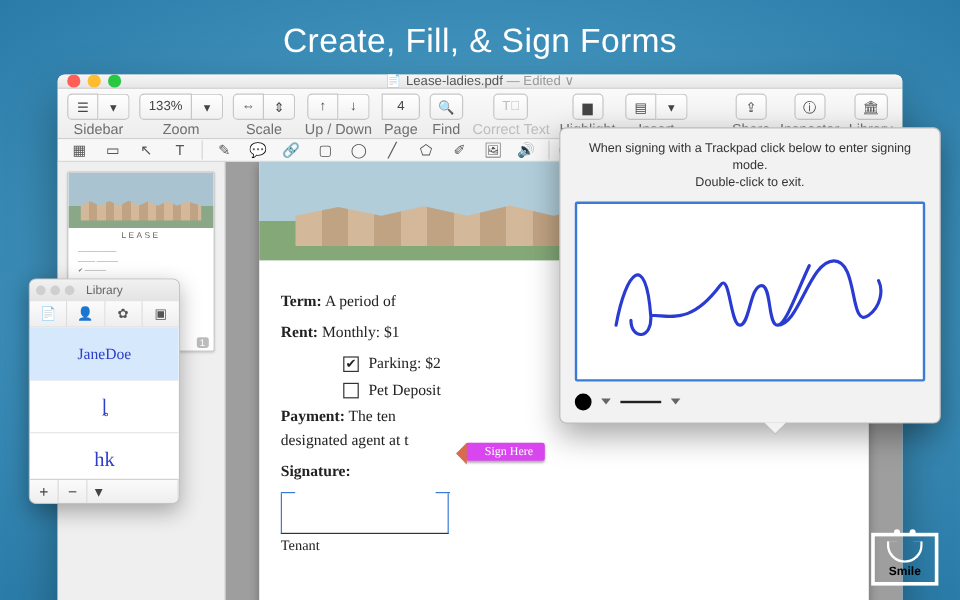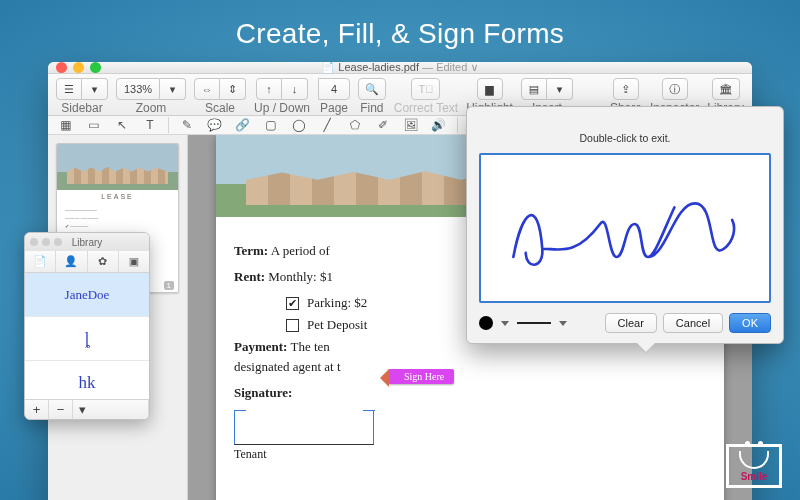--- a/index.html
+++ b/index.html
@@ -8,21 +8,21 @@
     background: radial-gradient(ellipse at center, #5aaed4 0%, #2a7ba8 100%);
     width: 800px; height: 500px; overflow: hidden; position: relative;
   }
   .hero-title {
     text-align: center; color: #fff; font-size: 28px; font-weight: 300;
     padding: 18px 0 14px; letter-spacing: 0.3px;
   }
   .smile-logo {
     position: absolute; bottom: 12px; right: 18px; width: 56px; height: 44px;
     border: 3px solid #fff; border-radius: 0; display: flex; flex-direction: column;
-    align-items: center; justify-content: center; color: #be185d;
+    align-items: center; justify-content: center; color: #000000;
   }
   .smile-logo .face { width: 30px; height: 18px; border: 2.5px solid #fff; border-top: none;
     border-radius: 0 0 16px 16px; position: relative; }
   .smile-logo .face::before, .smile-logo .face::after {
     content: ""; position: absolute; top: -10px; width: 5px; height: 5px; background: #fff; border-radius: 50%;
   }
   .smile-logo .face::before { left: 4px; }
   .smile-logo .face::after { right: 4px; }
   .smile-logo .txt { font-size: 10px; font-weight: 600; margin-top: 2px; }
 
@@ -361,37 +361,32 @@
   </div>
   <div class="lp-foot">
     <div class="lp-fb">+</div>
     <div class="lp-fb">−</div>
     <div class="lp-fb" style="flex:1;justify-content:flex-start;padding-left:6px">▾</div>
   </div>
 </div>
 
 <div class="sign-pop">
   <div class="hint">
-    <br>
+    <span>When signing with a Trackpad click below to enter signing mode.</span><br>
     <span>Double-click to exit.</span>
   </div>
   <div class="canvas">
     <svg viewBox="0 0 300 120">
       <path d="M15 95 C 25 40, 45 20, 50 85 C 52 110, 30 110, 30 90 M50 85 C 70 85, 90 95, 120 55 C 130 40, 130 95, 140 95 C 150 95, 150 55, 162 55 C 172 55, 168 95, 178 95 C 186 95, 196 65, 210 35 M178 95 C 200 95, 210 30, 235 30 C 260 30, 250 100, 270 85 C 282 76, 285 60, 280 50" fill="none" stroke="#2a3bd1" stroke-width="3.2" stroke-linecap="round" stroke-linejoin="round"></path>
     </svg>
   </div>
   <div class="bar">
     <div class="col-dot"></div>
     <div class="eb-tri"></div>
     <div class="stroke"></div>
     <div class="eb-tri"></div>
-    <div class="btns">
-      <div class="mac-btn">Clear</div>
-      <div class="mac-btn">Cancel</div>
-      <div class="mac-btn primary">OK</div>
-    </div>
   </div>
 </div>
 
 <div class="smile-logo">
   <div class="face"></div>
   <div class="txt">Smile</div>
 </div>
 
 </body></html>

